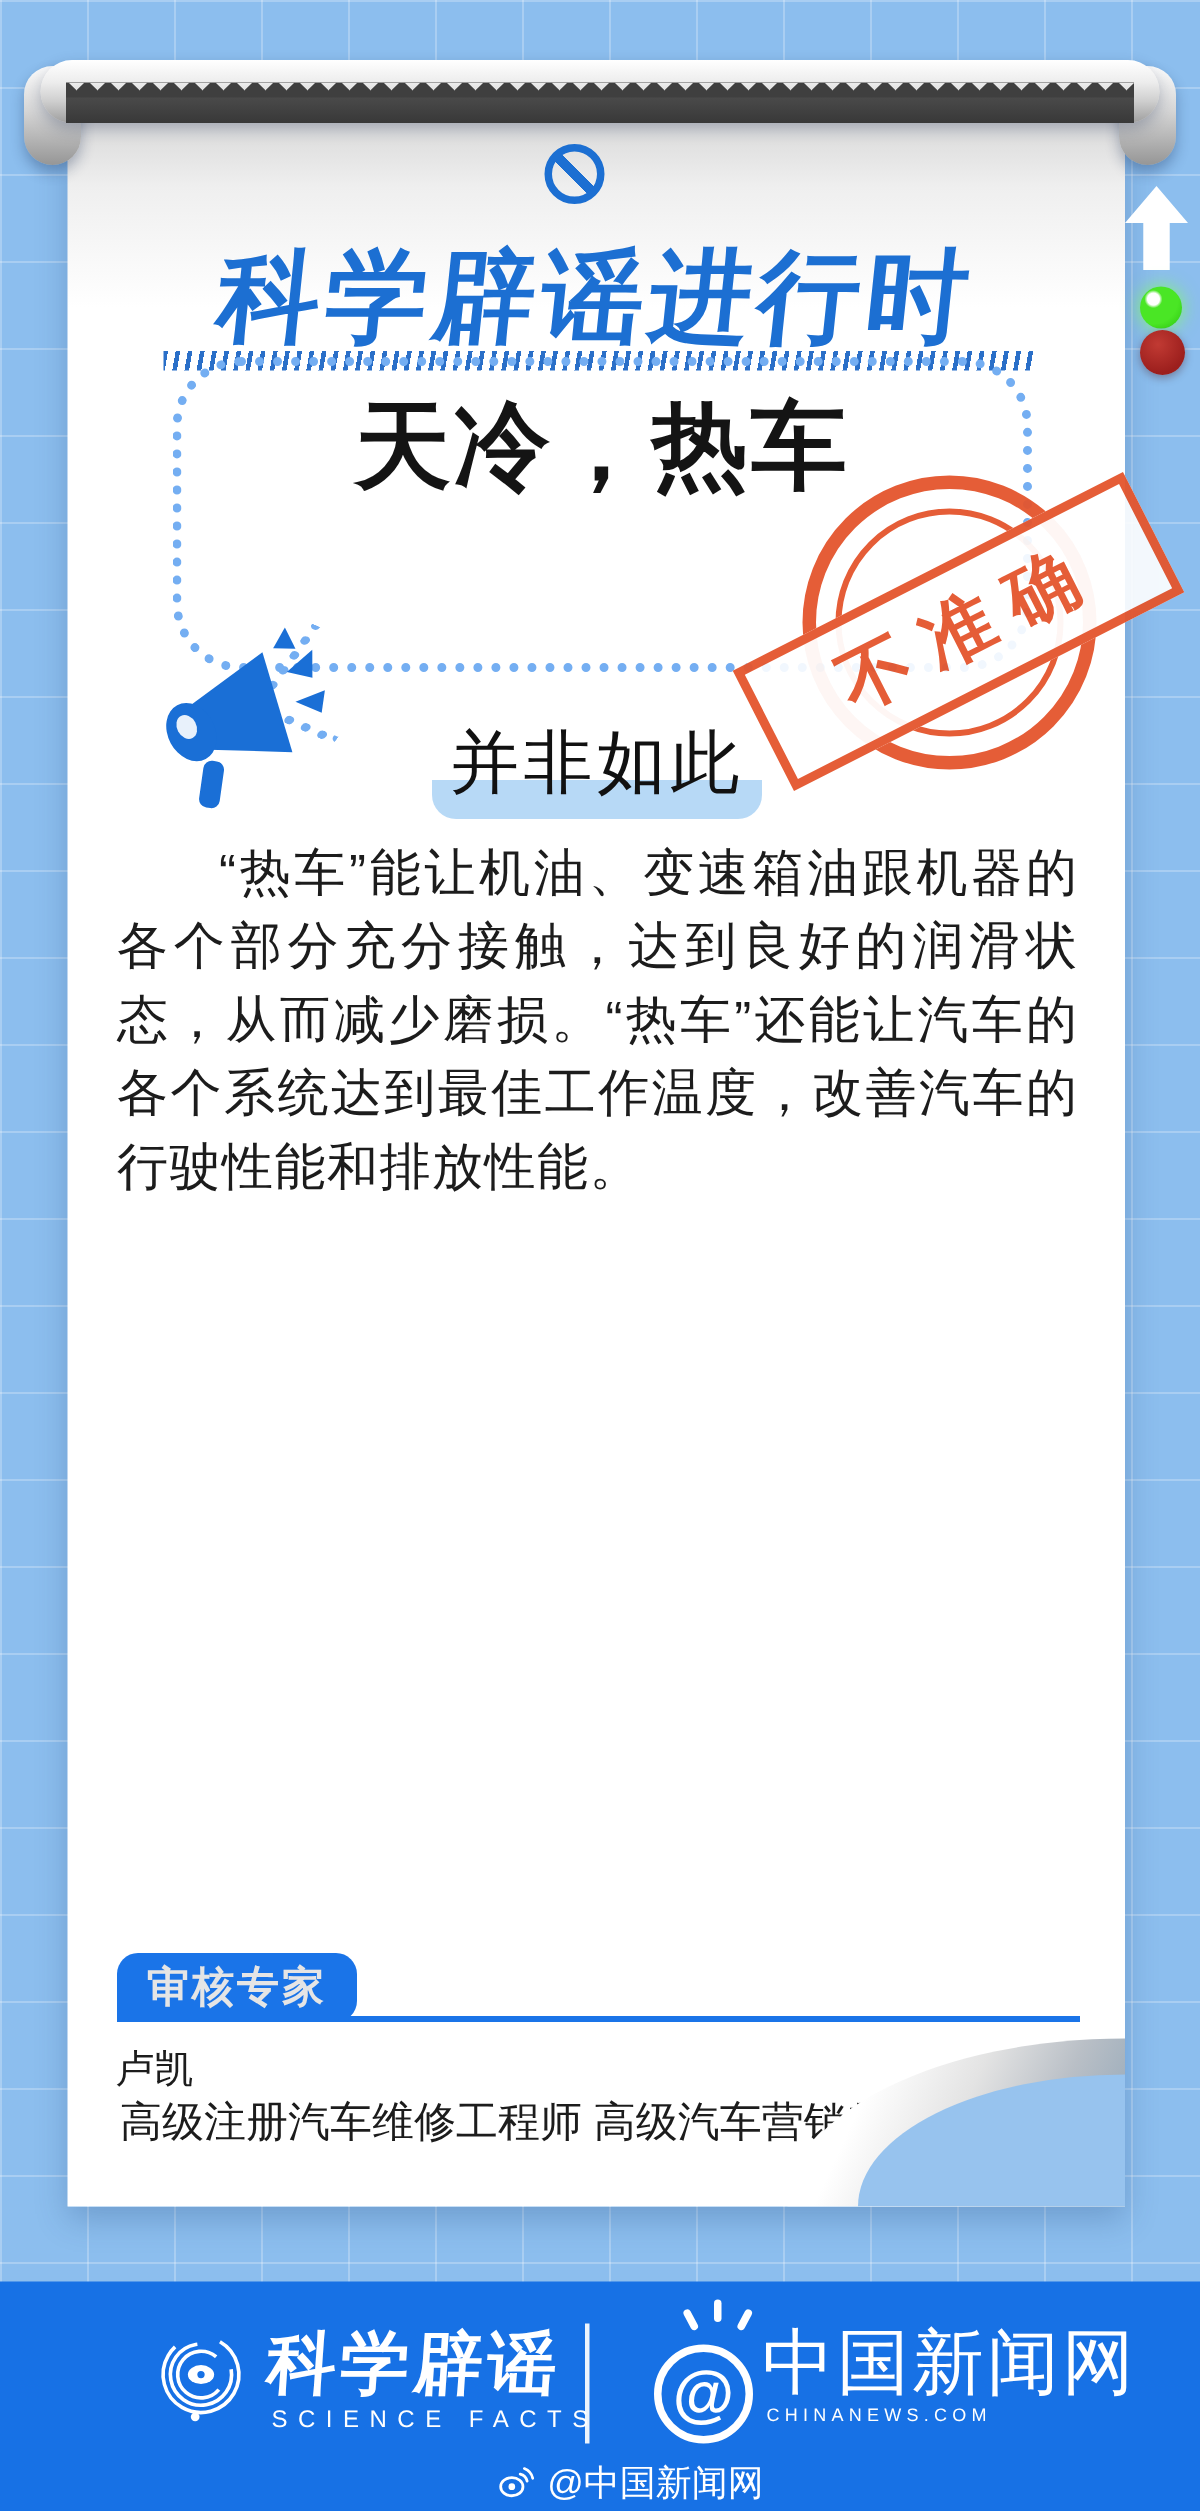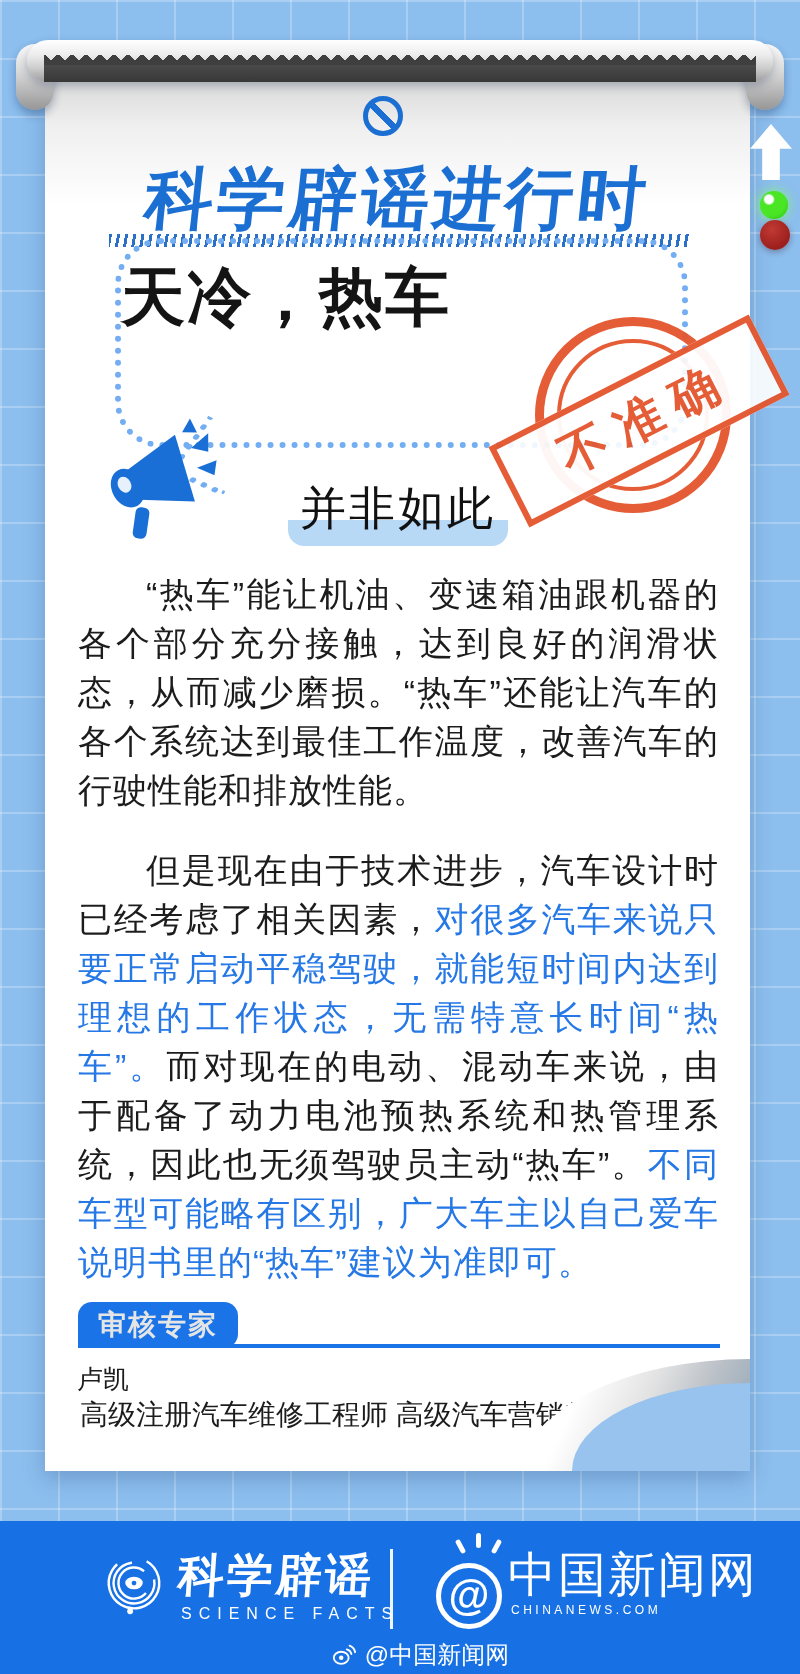--- a/index.html
+++ b/index.html
@@ -18,34 +18,34 @@
 
   .title{position:absolute;left:0;right:0;top:30px;height:104px;line-height:104px;
     text-align:center;font-size:68px;font-weight:bold;color:#1c6fd2;
     letter-spacing:4px;transform:skewX(-6deg);}
   .no-icon{position:absolute;left:318px;top:26px;width:30px;height:30px;border:5px solid #1c6fd2;
     border-radius:50%;background:linear-gradient(45deg,transparent 42%,#1c6fd2 42%,#1c6fd2 58%,transparent 58%);}
   .hatch{position:absolute;left:64px;top:164px;width:582px;height:13px;
     background:repeating-linear-gradient(100deg,#2a6fc8 0 3px,transparent 3px 8px);}
 
   .bubble{position:absolute;left:70px;top:168px;width:561px;height:188px;
-    border:6px dotted #74aef2;border-radius:46px;text-align:left;padding-top:10px;}
+    border:6px dotted #74aef2;border-radius:46px;text-align:center;padding-top:10px;}
   .bubble-line{font-size:64px;line-height:86px;font-weight:bold;color:#141414;letter-spacing:2px;}
   .bubble-tail{position:absolute;left:140px;top:352px;width:54px;height:62px;
     border-left:6px dotted #74aef2;border-bottom:6px dotted #74aef2;
     border-bottom-left-radius:12px;transform:rotate(24deg) skewX(-12deg);}
 
   .megaphone{position:absolute;left:58px;top:344px;width:120px;height:150px;transform:rotate(-6deg);}
   .verdict{position:absolute;left:243px;top:408px;font-size:46px;font-weight:normal;color:#111;
     letter-spacing:3px;padding:0 12px 6px;border-radius:16px;
     background:linear-gradient(#b7d9f6,#b7d9f6) no-repeat left bottom / 100% 26px;}
 
   .article{position:absolute;left:33px;top:488px;width:641px;font-size:34px;line-height:49px;
     color:#1c1c1c;text-align:justify;letter-spacing:1px;}
-  .article p{margin:12px 0 31px;text-indent:2em;}
+  .article p{margin:0 0 31px;text-indent:2em;}
   .hl{color:#2578e5;}
 
   .expert-badge{position:absolute;left:33px;top:1232px;height:46px;line-height:46px;
     padding:0 20px;background:#1a74e8;color:#e5e5e5;font-size:28px;font-weight:bold;
     border-radius:14px 14px 14px 4px;letter-spacing:2px;}
   .expert-line{position:absolute;left:33px;top:1274px;width:642px;height:4px;background:#1a74e8;}
   .expert-name{position:absolute;left:32px;top:1292px;font-size:26px;color:#1c1c1c;}
   .expert-titles{position:absolute;left:35px;top:1326px;font-size:28px;color:#1c1c1c;}
 
   .curl-shade{position:absolute;bottom:0;right:0;width:225px;height:112px;
@@ -133,21 +133,20 @@
         <polygon points="100,34 120,20 118,40"></polygon>
         <polygon points="104,56 126,50 122,66"></polygon>
         <polygon points="92,16 102,2 108,18"></polygon>
       </g>
       <ellipse cx="24" cy="66" rx="7" ry="9" fill="#ffffff" opacity=".9" transform="rotate(-22 24 66)"></ellipse>
     </svg>
     <span class="verdict">并非如此</span>
 
     <div class="article">
       <p><span>“热车”能让机油、变速箱油跟机器的各个部分充分接触，达到良好的润滑状态，从而减少磨损。“热车”还能让汽车的各个系统达到最佳工作温度，改善汽车的行驶性能和排放性能。</span></p>
-      <p><span>但是现在由于技术进步，汽车设计时已经考虑了相关因素，</span><span class="hl">对很多汽车来说只要正常启动平稳驾驶，就能短时间内达到理想的工作状态，无需特意长时间“热车”。</span><span>而对现在的电动、混动车来说，由于配备了动力电池预热系统和热管理系统，因此也无须驾驶员主动“热车”。</span><span class="hl">不同车型可能略有区别，广大车主以自己爱车说明书里的“热车”建议为准即可。</span></p>
     </div>
 
     <div class="expert-badge">审核专家</div>
     <div class="expert-line"></div>
     <div class="expert-name">卢凯</div>
     <div class="expert-titles">高级注册汽车维修工程师 高级汽车营销师</div>
 
     <div class="curl-shade"></div>
     <div class="curl-sky"></div>
   </div>

